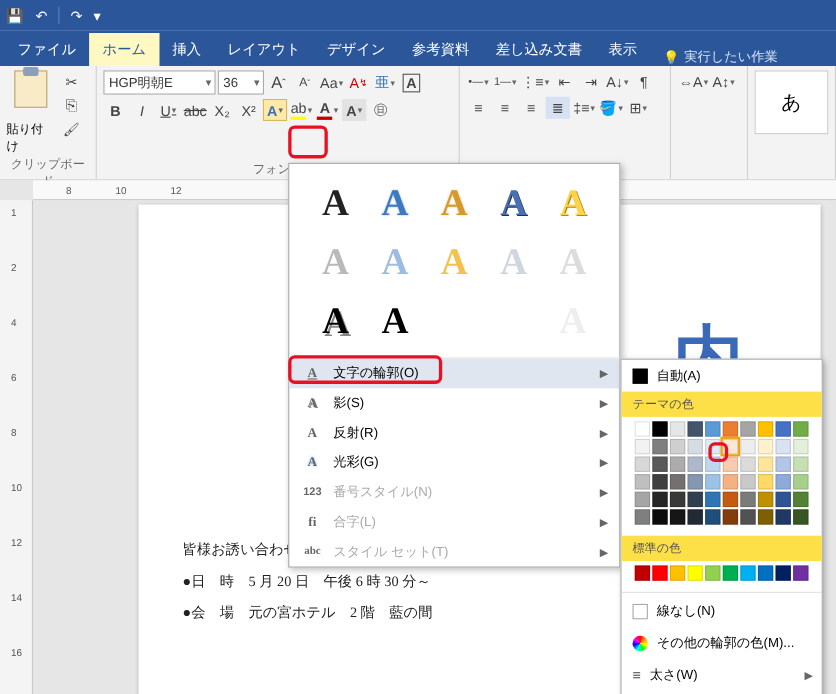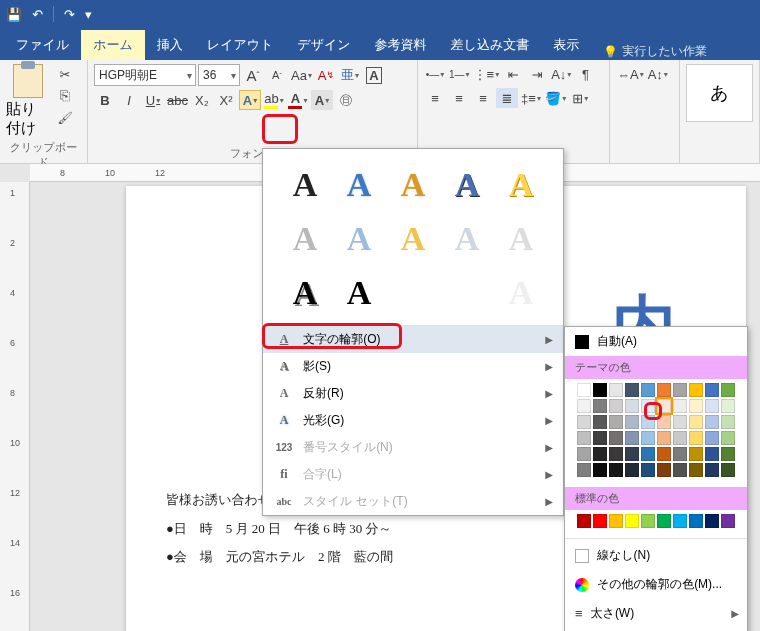--- a/index.html
+++ b/index.html
@@ -15,21 +15,21 @@
 .tab { padding:6px 12px; font-size:13px; cursor:pointer; }
 .tab.active { background:#fef9c3; color:#2b579a; }
 .tell-me { margin-left:12px; display:flex; align-items:center; gap:4px; font-size:12px; color:#d6e2f3; }
 
 
 .ribbon { height:104px; background:#f3f3f3; border-bottom:1px solid #d0d0d0; display:flex; }
 .group { border-right:1px solid #d0d0d0; padding:4px 6px 0; display:flex; flex-direction:column; justify-content:space-between; }
 .group-label { text-align:center; font-size:11px; color:#666; padding:2px 0 2px; }
 .grp-row { display:flex; align-items:center; gap:2px; }
 .ribbon-btn { min-width:22px; height:20px; display:flex; align-items:center; justify-content:center; border:1px solid transparent; cursor:pointer; font-size:13px; color:#444; }
-.big-paste { width:44px; display:flex; flex-direction:column; align-items:center; gap:2px; font-size:15px; cursor:pointer; }
+.big-paste { width:44px; display:flex; flex-direction:column; align-items:center; gap:12px; font-size:11px; cursor:pointer; }
 .paste-icon { width:30px; height:34px; background:#f9ebc8; border:1px solid #b8a66c; position:relative; }
 .paste-icon::before { content:""; position:absolute; top:-4px; left:7px; width:14px; height:8px; background:#8aa0b8; border-radius:2px; }
 .combo { height:22px; border:1px solid #ababab; background:#fff; display:flex; align-items:center; padding:0 16px 0 4px; position:relative; font-size:12px; color:#333; }
 .combo::after { content:"▾"; position:absolute; right:3px; font-size:10px; color:#666; }
 .font-name { width:102px; }
 .font-size { width:42px; }
 .drop::after { content:"▾"; font-size:8px; margin-left:1px; color:#666; }
 .u { text-decoration:underline; }
 .strike { text-decoration:line-through; }
 .boxedA { border:1px solid #555; padding:0 2px; font-weight:bold; }
@@ -64,21 +64,21 @@
 .fx-item { display:flex; align-items:center; gap:10px; padding:5px 12px; font-size:12px; cursor:pointer; position:relative; }
 .fx-item .arrow { position:absolute; right:10px; font-size:10px; color:#666; }
 .fx-item.highlight { background:#dfe6ef; }
 .fx-item .ico { width:18px; text-align:center; color:#666; font-family:serif; font-weight:bold; }
 .red2 { left:262px; top:323px; width:140px; height:26px; }
 
 
 .color-panel { position:absolute; left:564px; top:326px; width:184px; background:#fff; border:1px solid #a7a7a7; box-shadow:2px 2px 6px rgba(0,0,0,.25); z-index:40; font-size:12px; }
 .cp-row { display:flex; align-items:center; gap:8px; padding:6px 10px; cursor:pointer; position:relative; }
 .cp-sep { height:1px; background:#e0e0e0; margin:2px 0; }
-.cp-heading { padding:4px 10px; font-size:11px; color:#555; background:#f0abfc; }
+.cp-heading { padding:4px 10px; font-size:11px; color:#555; background:#fde047; }
 .swatch-auto { width:14px; height:14px; background:#000; }
 .swatch-none { width:14px; height:14px; border:1px solid #aaa; background:#fff; position:relative; }
 .theme-grid { padding:4px 6px 8px; }
 .sw-row { display:flex; gap:2px; margin-bottom:2px; justify-content:center;}
 .sw { width:14px; height:14px; cursor:pointer; border:1px solid rgba(0,0,0,.12);}
 .sw.sel { outline:2px solid #f0a000; outline-offset:0; }
 .red3 { left:644px; top:402px; width:18px; height:18px; }
 .cp-row .arrow { position:absolute; right:8px; font-size:10px; color:#666; }
 .colorwheel { width:14px; height:14px; border-radius:50%; background:conic-gradient(red,orange,yellow,lime,cyan,blue,magenta,red); }
 .weight-icon::before{content:"≡";font-size:13px;color:#444;}

